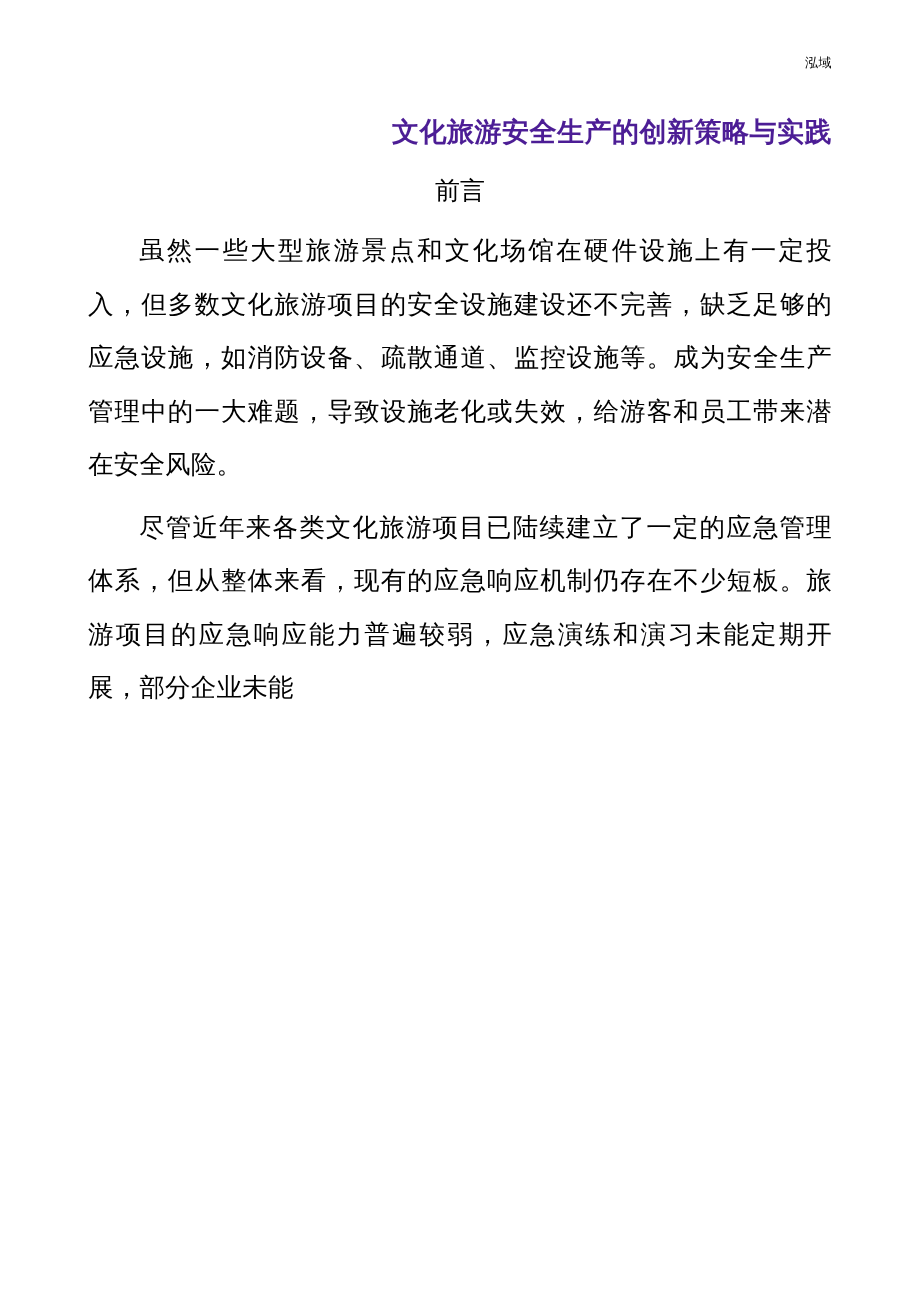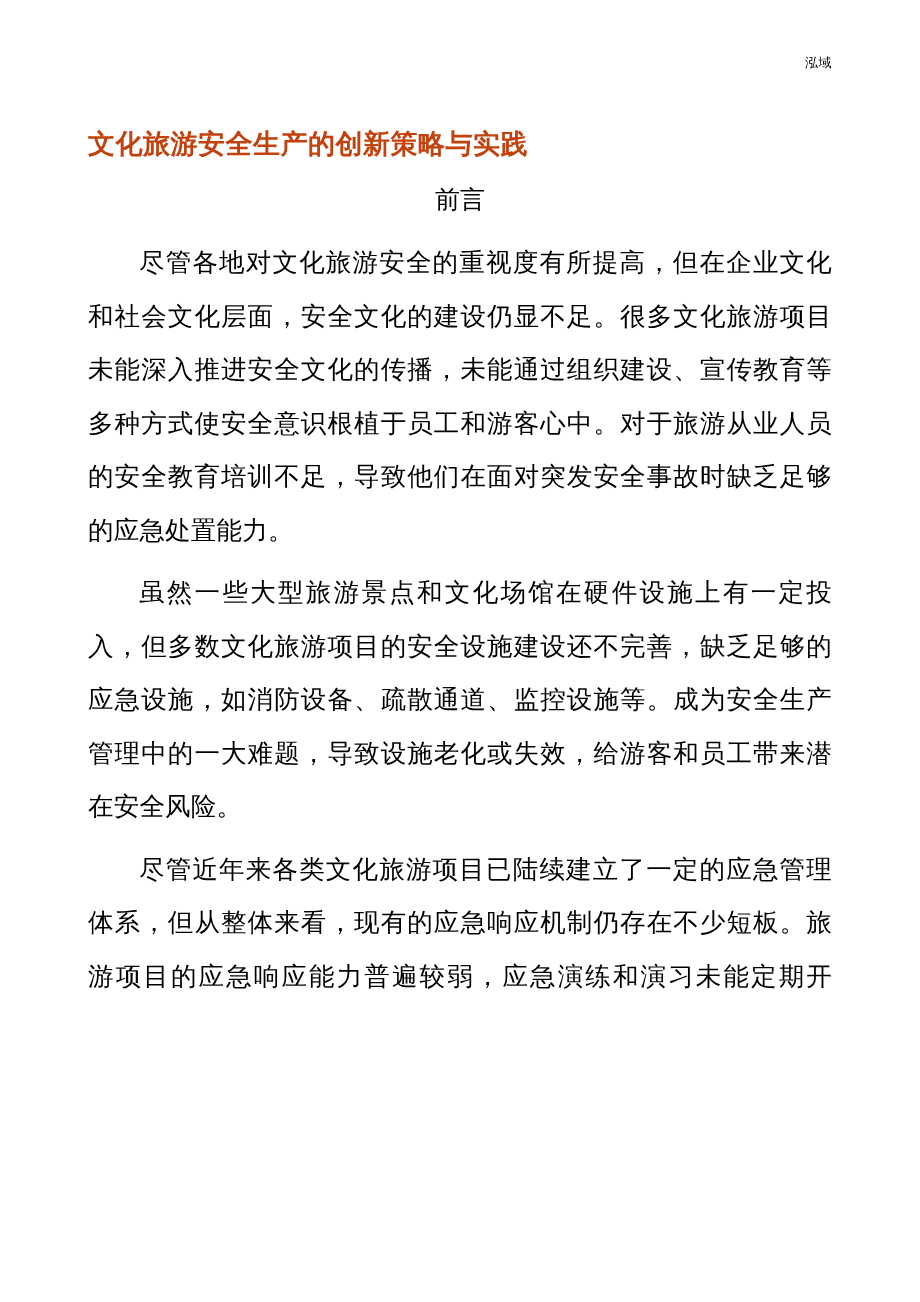--- a/index.html
+++ b/index.html
@@ -43,28 +43,28 @@
     top: 110px;
     left: 88px;
     width: 744px;
   }
 
   .doc-title {
     font-family: "Liberation Sans", "DejaVu Sans", sans-serif;
     font-weight: bold;
     font-size: 27px;
     line-height: 44px;
-    text-align: left;
+    text-align: right;
     letter-spacing: 0.5px;
-    margin: 12px 0 16px 0;
-    color: #c2410c;
+    margin: 0 0 16px 0;
+    color: #4c1d95;
   }
 
   .doc-subtitle {
-    font-family: Liberation Mono, monospace;
+    font-family: Liberation Sans, sans-serif;
     font-weight: normal;
     font-size: 25px;
     line-height: 40px;
     text-align: center;
     margin: 0 0 14px 0;
     color: #000000;
   }
 
   .paragraphs {
     margin: 0;
@@ -106,21 +106,20 @@
 
   <div class="page-header">泓域</div>
 
   <div class="doc-body">
 
     <h1 class="doc-title">文化旅游安全生产的创新策略与实践</h1>
 
     <h2 class="doc-subtitle">前言</h2>
 
     <div class="paragraphs">
-      <p class="para">尽管各地对文化旅游安全的重视度有所提高，但在企业文化和社会文化层面，安全文化的建设仍显不足。很多文化旅游项目未能深入推进安全文化的传播，未能通过组织建设、宣传教育等多种方式使安全意识根植于员工和游客心中。对于旅游从业人员的安全教育培训不足，导致他们在面对突发安全事故时缺乏足够的应急处置能力。</p>
       <p class="para">虽然一些大型旅游景点和文化场馆在硬件设施上有一定投入，但多数文化旅游项目的安全设施建设还不完善，缺乏足够的应急设施，如消防设备、疏散通道、监控设施等。成为安全生产管理中的一大难题，导致设施老化或失效，给游客和员工带来潜在安全风险。</p>
       <p class="para">尽管近年来各类文化旅游项目已陆续建立了一定的应急管理体系，但从整体来看，现有的应急响应机制仍存在不少短板。旅游项目的应急响应能力普遍较弱，应急演练和演习未能定期开展，部分企业未能</p>
     </div>
 
   </div>
 
   <div class="page-footer">1 / 28</div>
 
 </div>
 

